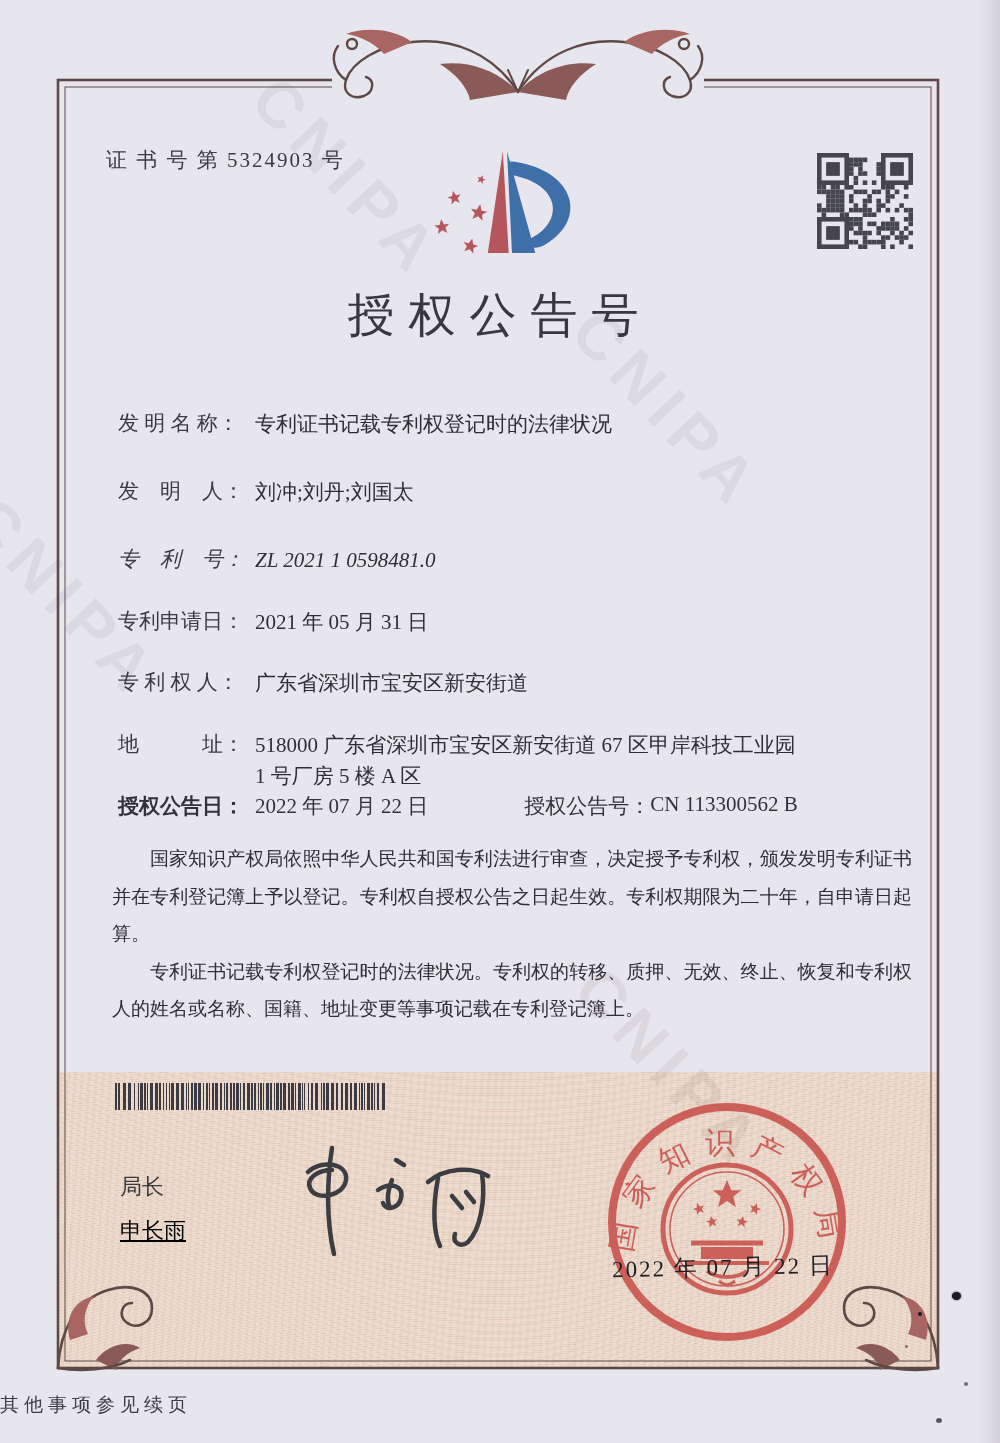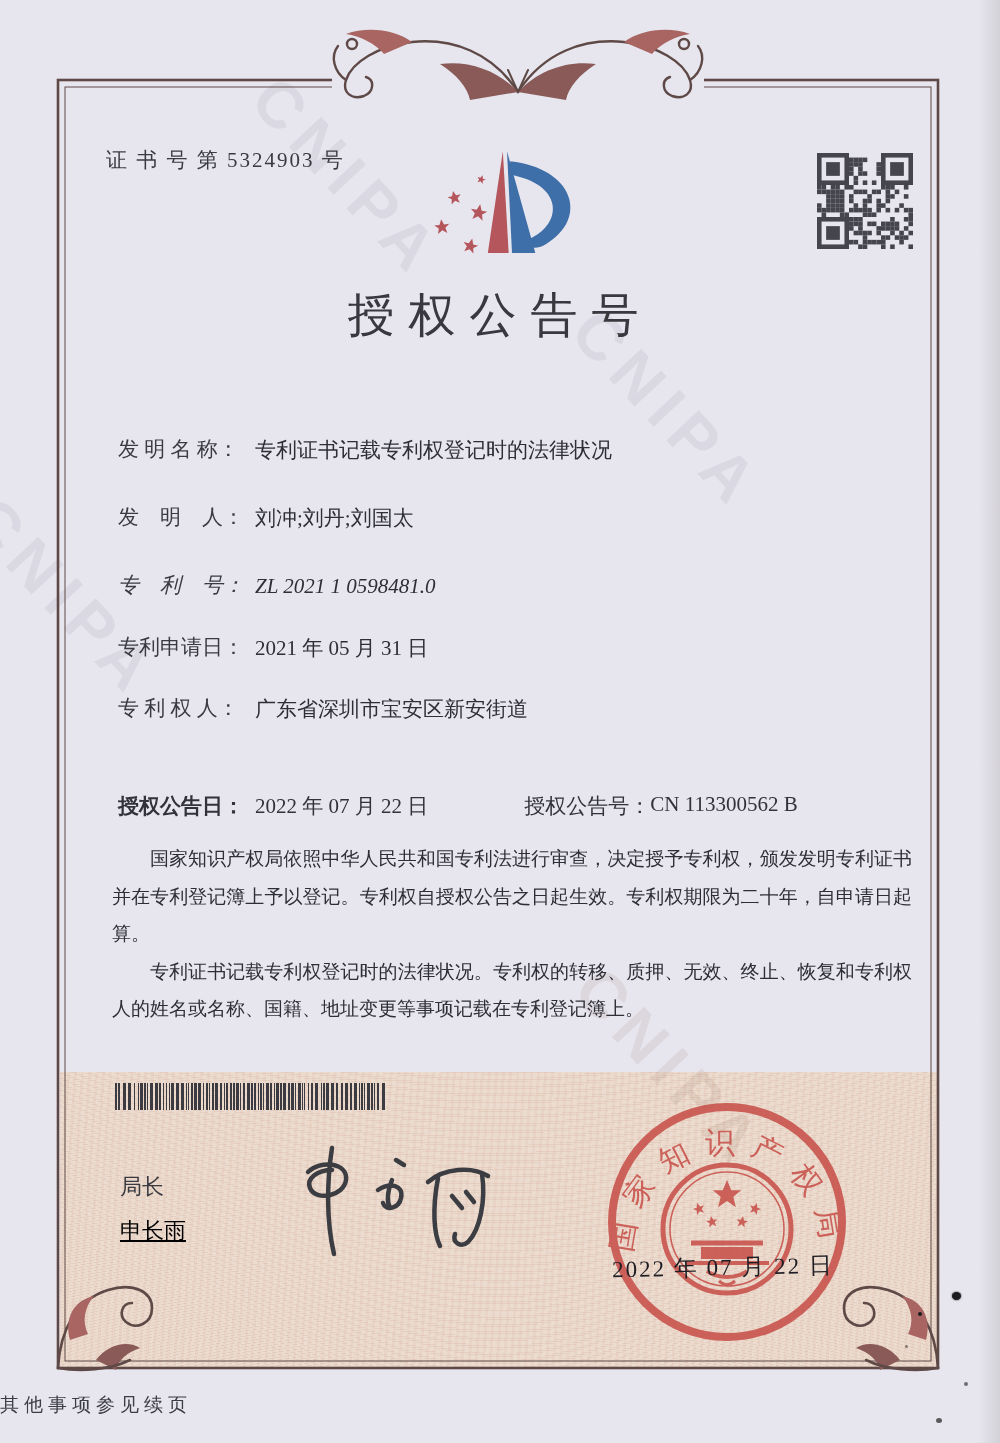--- a/index.html
+++ b/index.html
@@ -35,21 +35,21 @@
   #frame-svg{left:0;top:0;z-index:3;pointer-events:none;}
   
   #cert-no{left:106px; top:146px; font-size:21px; letter-spacing:2px; z-index:4; color:#3a3a42;}
   #logo{left:402px; top:146px; z-index:4;}
   #qr{left:817px; top:153px; width:96px; height:96px; z-index:4;}
   #title{
     left:0; top:284px; width:1000px; text-align:center; z-index:4;
     font-size:47px; letter-spacing:14px; color:#38383e; font-weight:normal;
   }
   
-  .row{left:118px; z-index:4; font-size:21px; display:flex; color:#2e2e36;margin-top:26px;}
+  .row{left:118px; z-index:4; font-size:21px; display:flex; color:#2e2e36;}
   .row .lbl{min-width:137px; white-space:pre; color:#3a3a42;}
   .row .val{white-space:pre-wrap; max-width:560px; line-height:31px;}
   #row-0{top:409px;} #row-1{top:477px;} #row-2{top:545px;font-style:italic;}
   #row-3{top:607px;} #row-4{top:668px;} #row-5{top:730px;}
   #grant-row{left:118px; top:792px; width:790px; z-index:4; font-size:21px; display:flex;}
   #grant-row .part{display:flex;}
   #grant-row .gap{width:96px;}
   
   #body-text{left:112px; top:840px; width:800px; z-index:4; font-size:19px; line-height:37.5px; color:#2e2e36; text-align:justify;}
   #body-text p{margin:0; text-indent:2em;}
@@ -312,20 +312,24 @@
     <span class="val">ZL 2021 1 0598481.0</span>
   </div>
   <div class="abs row" id="row-3">
     <span class="lbl">专利申请日：</span>
     <span class="val">2021 年 05 月 31 日</span>
   </div>
   <div class="abs row" id="row-4">
     <span class="lbl">专 利 权 人：</span>
     <span class="val">广东省深圳市宝安区新安街道</span>
   </div>
+  <div class="abs row" id="row-5">
+    <span class="lbl">地　　　址：</span>
+    <span class="val" style="max-width:545px;">518000 广东省深圳市宝安区新安街道 67 区甲岸科技工业园 1 号厂房 5 楼 A 区</span>
+  </div>
 
   <div class="abs" id="grant-row">
     <span class="part">
       <span class="lbl" style="min-width:137px;font-weight:bold;">授权公告日：</span>
       <span>2022 年 07 月 22 日</span>
     </span>
     <span class="gap"></span>
     <span class="part">
       <span>授权公告号：</span>
       <span>CN 113300562 B</span>

